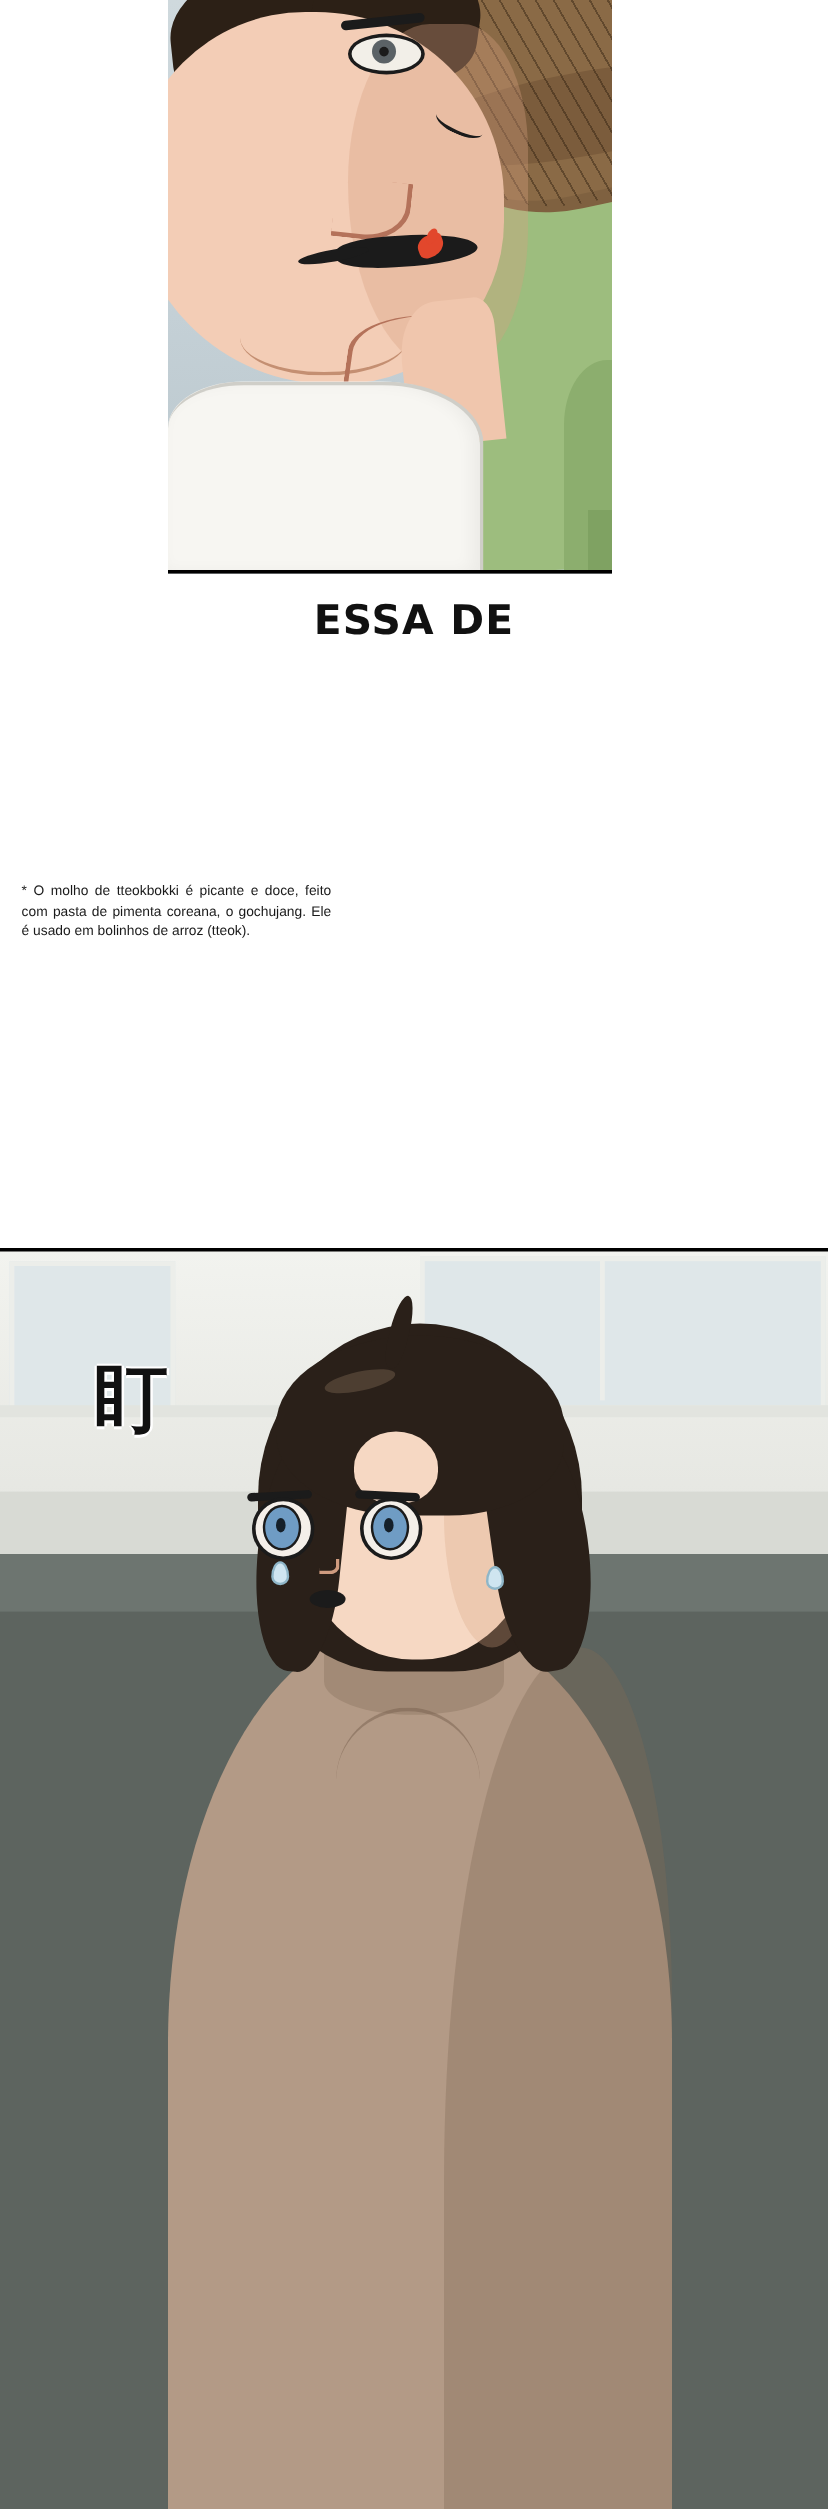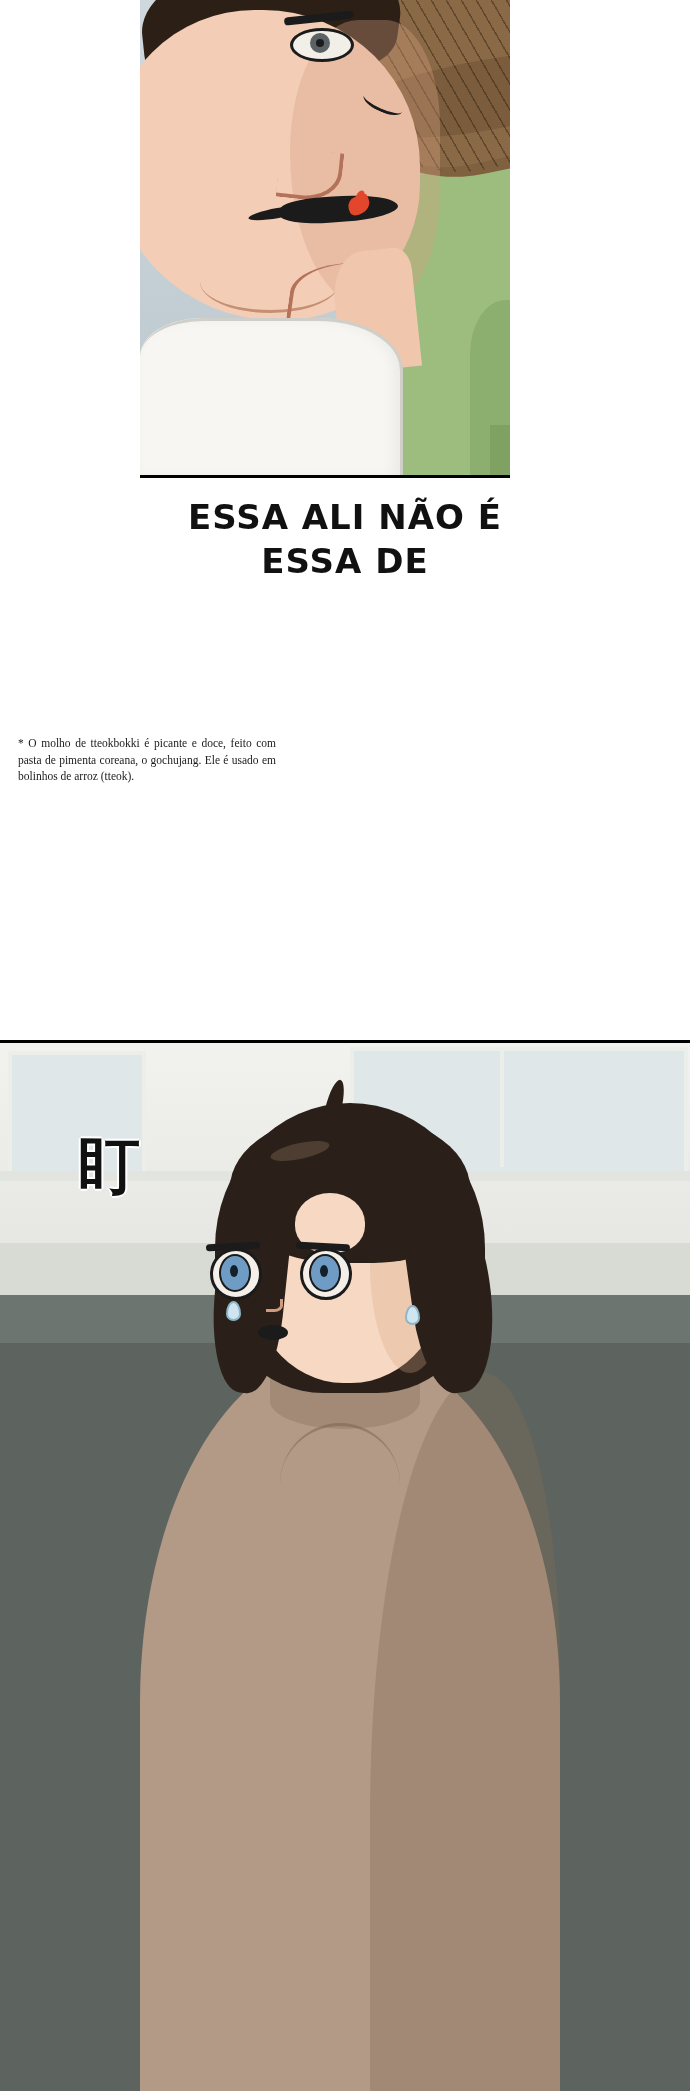--- a/index.html
+++ b/index.html
@@ -276,21 +276,21 @@
     letter-spacing: 1px;
     color: #111;
   }
 
   
   .footnote {
     position: absolute;
     left: 18px;
     top: 735px;
     width: 258px;
-    font-family: Liberation Serif, serif;
+    font-family: Liberation Sans, sans-serif;
     font-size: 11.5px;
     line-height: 1.45;
     color: #1a1a1a;
     text-align: justify;
   }
 
   
   .panel2 {
     position: absolute;
     left: 0;
@@ -563,21 +563,20 @@
   <div class="p1-sauce2"></div>
   <div class="p1-chin"></div>
   <div class="p1-neckline"></div>
 
   <div class="p1-arm"></div>
   <div class="p1-towel"></div>
   <div class="p1-towel-edge"></div>
 </div>
 
 <div class="dialogue">
-  <div>ESSA ALI NÃO É</div>
   <div>ESSA DE</div>
 </div>
 
 <div class="footnote">* O molho de tteokbokki é picante e doce, feito com pasta de pimenta coreana, o gochujang. Ele é usado em bolinhos de arroz (tteok).</div>
 
 <div class="panel2">
   <div class="p2-wall"></div>
   <div class="p2-win-l"></div>
   <div class="p2-win-r"></div>
   <div class="p2-win-mull"></div>

